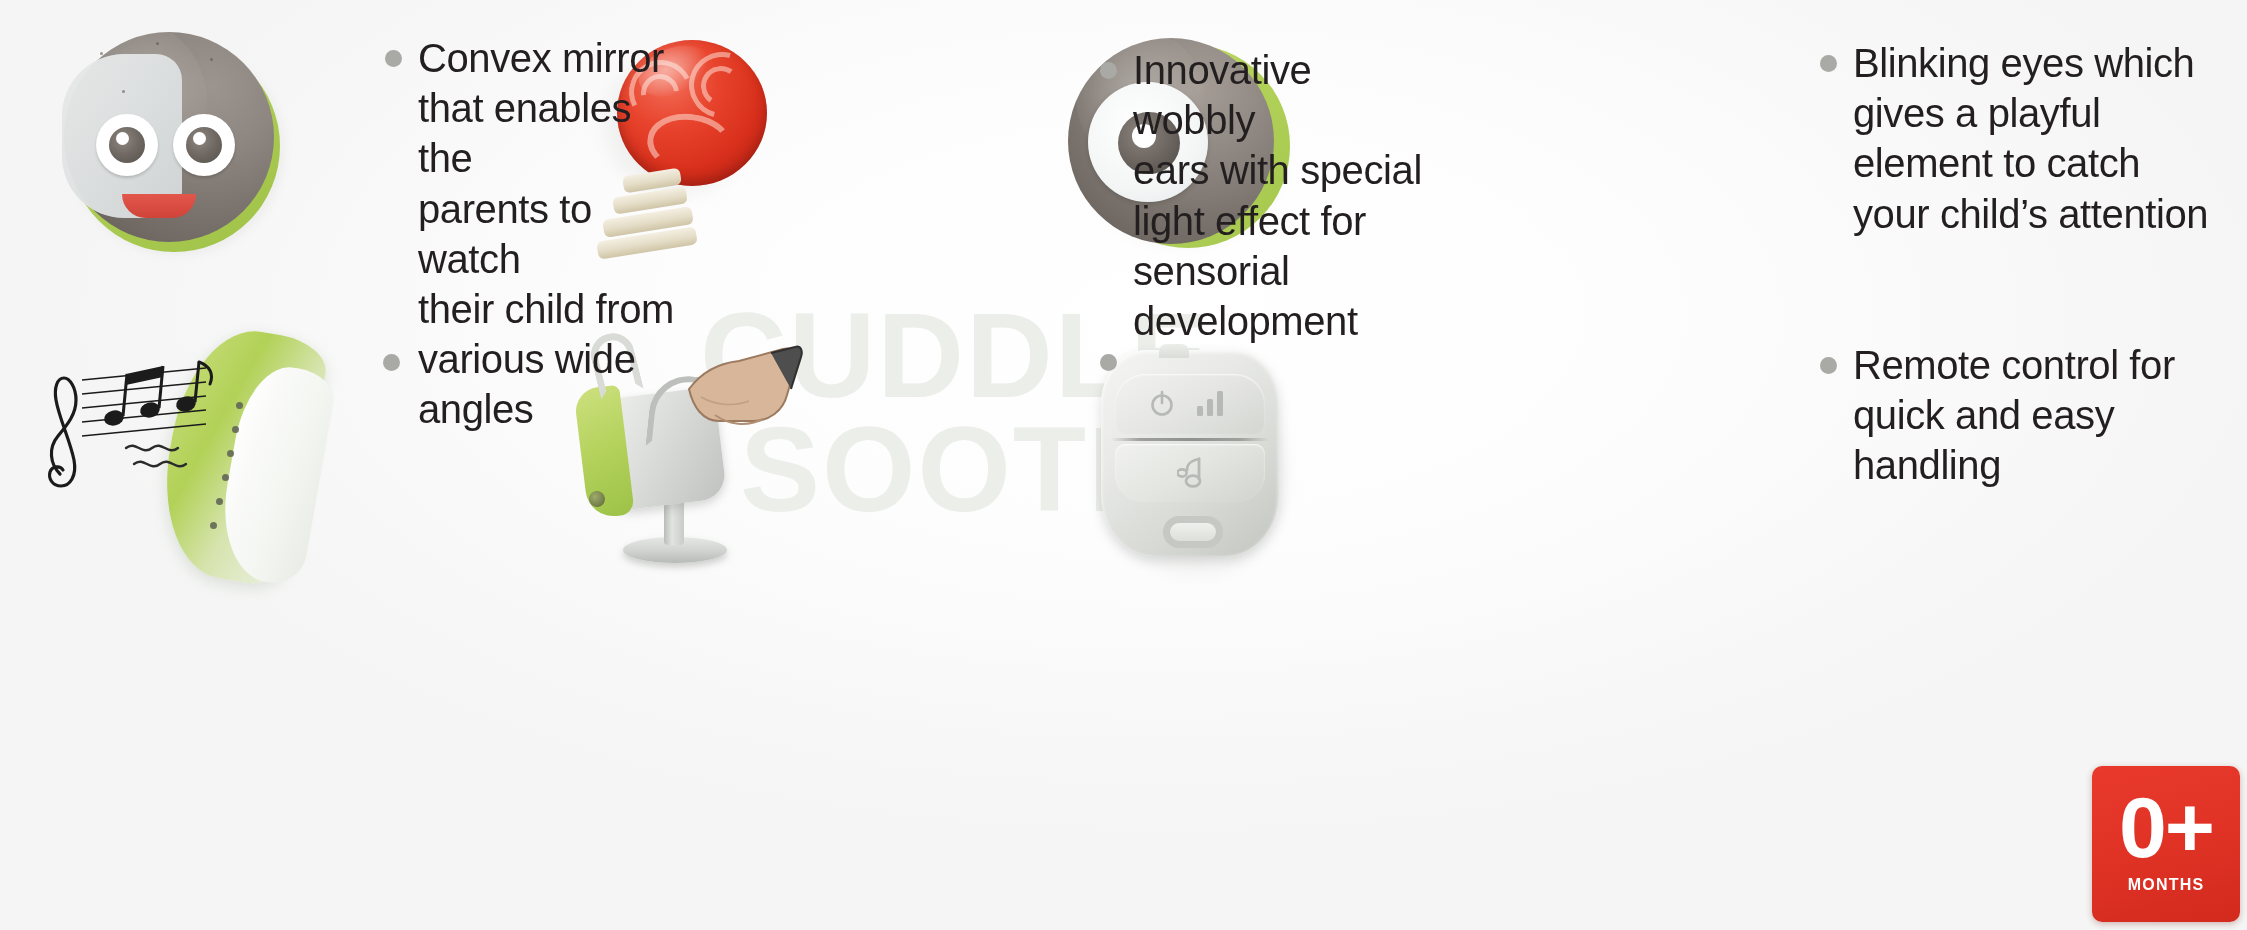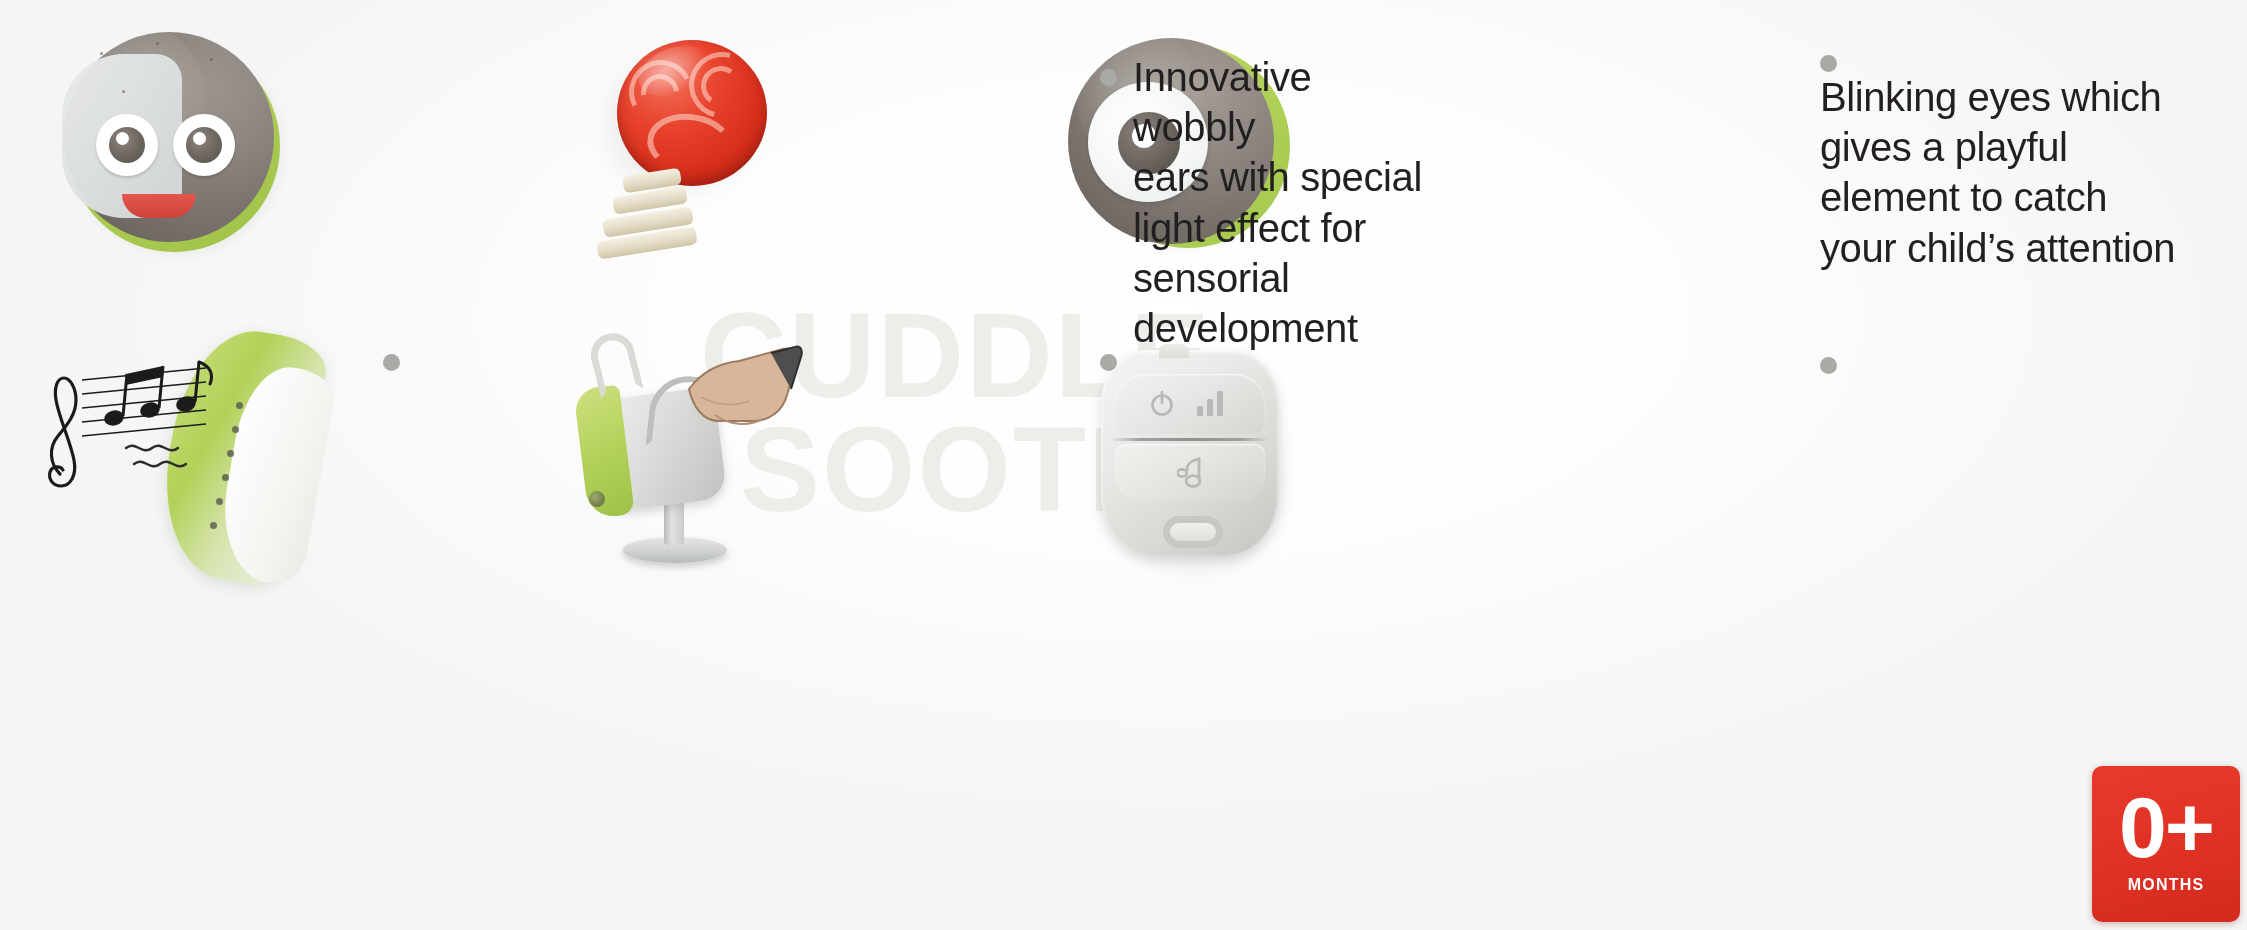--- a/index.html
+++ b/index.html
@@ -505,48 +505,60 @@
       <rect x="22" y="3" width="6" height="25" rx="1.6" fill="#b6b9b5"></rect>
     </svg>
     <svg class="btn-icon" style="left:92px; top:116px;" width="30" height="34" viewBox="0 0 30 34">
       <path d="M22 3 L22 23" fill="none" stroke="#b6b9b5" stroke-width="2.8" stroke-linecap="round"></path>
       <path d="M22 3 C12 5 10 9 10 14" fill="none" stroke="#b6b9b5" stroke-width="2.8" stroke-linecap="round"></path>
       <ellipse cx="16" cy="25" rx="7" ry="5.4" fill="none" stroke="#b6b9b5" stroke-width="2.8"></ellipse>
       <ellipse cx="5" cy="17" rx="4.6" ry="3.6" fill="none" stroke="#b6b9b5" stroke-width="2.6"></ellipse>
     </svg>
   </div>
 
-
-  <div class="feature" id="f-ears" style="left:1100px; top:52px; width:330px;">
+  <div class="feature" id="f-mirror" style="left:385px; top:33px; width:300px;">
+    <span class="bullet"></span>
+    <span class="feature-text">Convex mirror
+that enables the
+parents to watch
+their child from
+various wide
+angles</span>
+  </div>
+
+  <div class="feature" id="f-ears" style="left:1100px; top:45px; width:330px;">
     <span class="bullet"></span>
     <span class="feature-text">Innovative wobbly
 ears with special
 light effect for
 sensorial
 development</span>
   </div>
 
-  <div class="feature" id="f-eyes" style="left:1820px; top:38px; width:420px;flex-direction:column;">
+  <div class="feature" id="f-eyes" style="left:1820px; top:38px; width:420px;">
     <span class="bullet"></span>
     <span class="feature-text">Blinking eyes which
 gives a playful
 element to catch
 your child’s attention</span>
   </div>
 
   <div class="feature" id="f-melodies" style="left:383px; top:337px; width:320px;">
     <span class="bullet"></span>
   </div>
 
   <div class="feature" id="f-angles" style="left:1100px; top:337px; width:330px;">
     <span class="bullet"></span>
   </div>
 
   <div class="feature" id="f-remote" style="left:1820px; top:340px; width:400px;">
     <span class="bullet"></span>
+    <span class="feature-text">Remote control for
+quick and easy
+handling</span>
   </div>
 
   <div id="badge">
     <span class="age">0+</span>
     <span class="months">MONTHS</span>
   </div>
 
 </div>
 
 </body></html>

